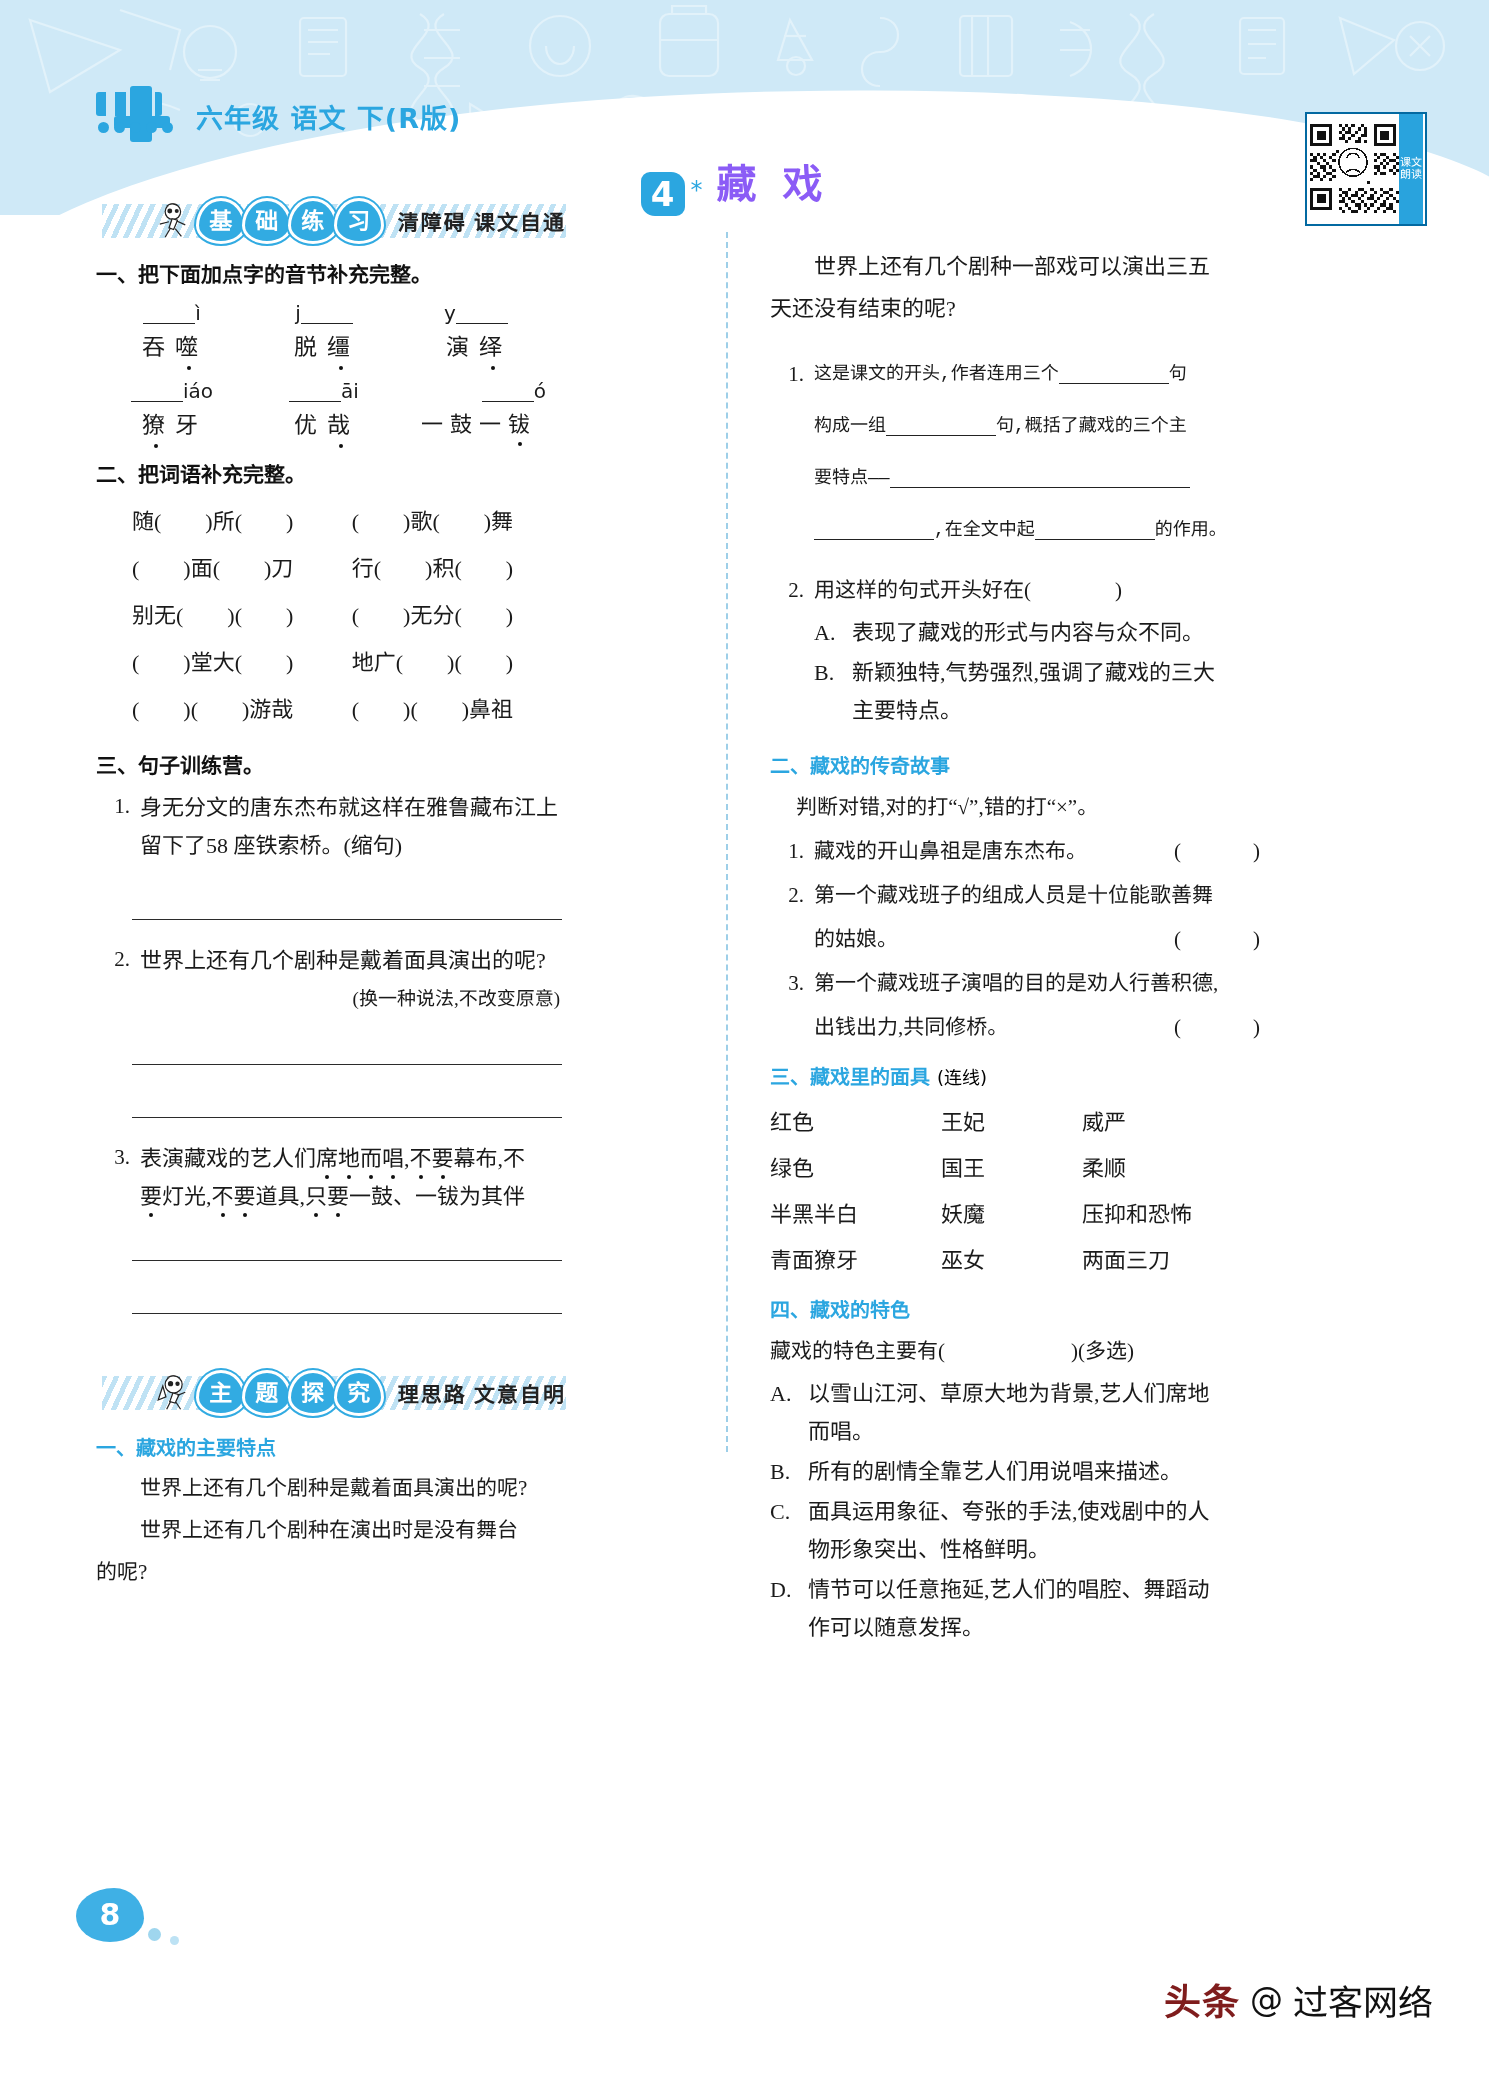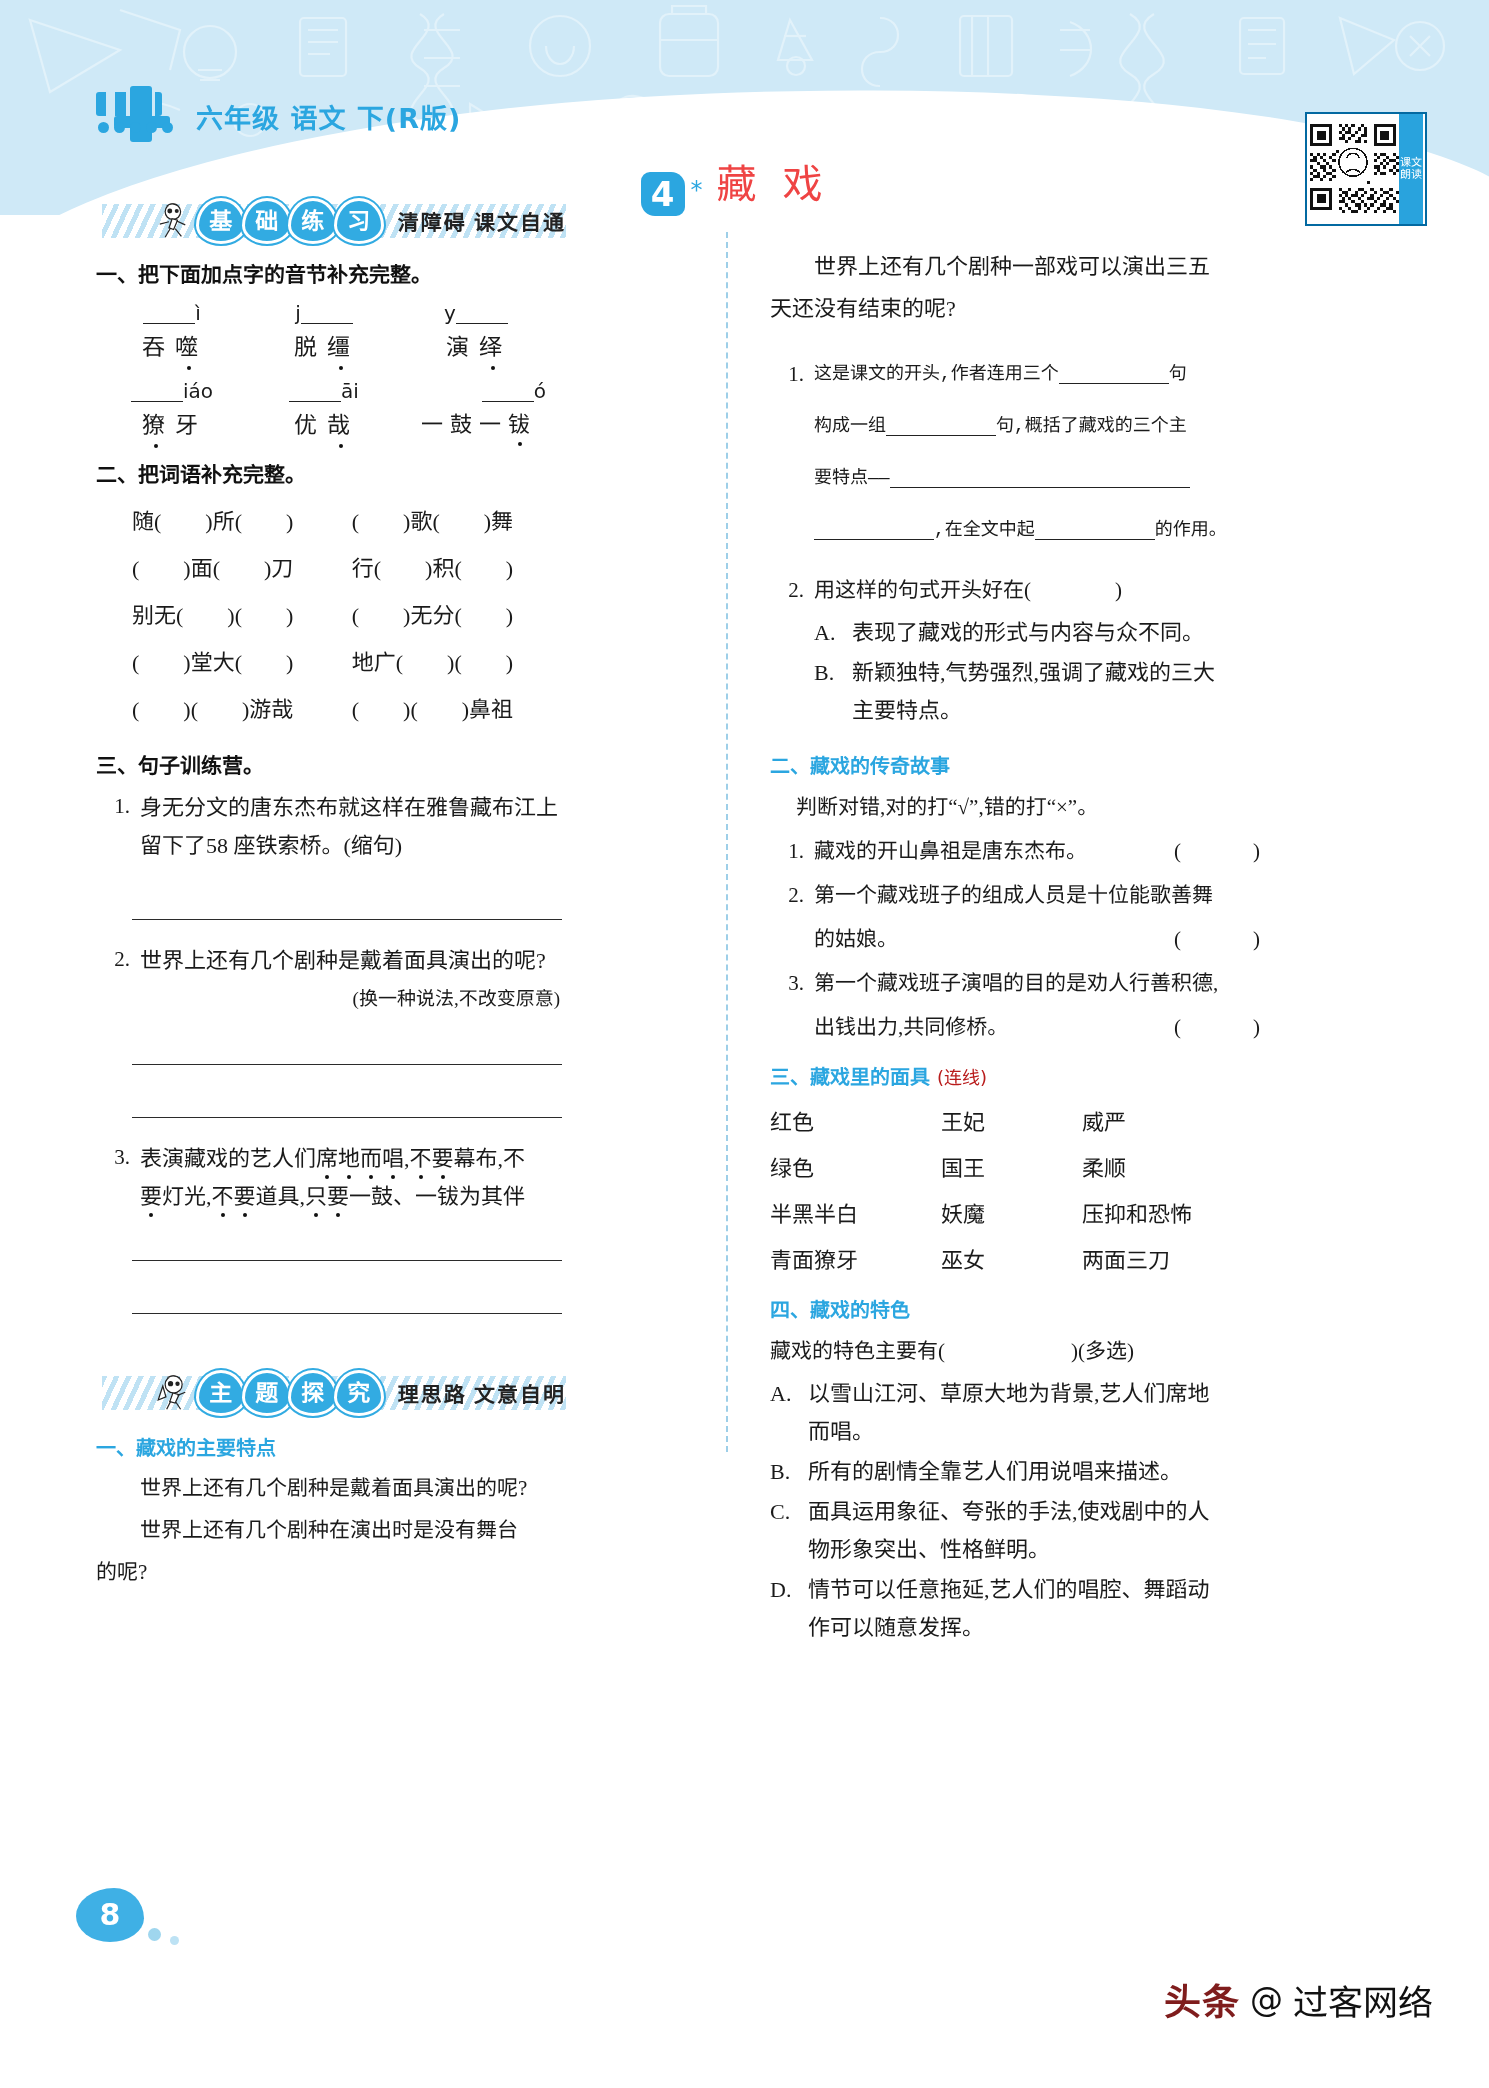--- a/index.html
+++ b/index.html
@@ -78,21 +78,21 @@
     border-radius:9px 14px 9px 14px;
     font-family:"DejaVu Sans","Liberation Sans",sans-serif;
     font-size:34px;font-weight:700;line-height:44px;text-align:center;
     transform:translateY(8px);
   }
   .lesson-star{
     color:#2ba6e0;font-size:24px;margin-left:6px;margin-right:14px;
     font-family:"DejaVu Sans",sans-serif;vertical-align:top;
   }
   .lesson-name{
-    color:#ef4444;font-size:40px;font-weight:400;letter-spacing:26px;
+    color:#8b5cf6;font-size:40px;font-weight:700;letter-spacing:26px;
     font-family:"DejaVu Sans","Liberation Sans",sans-serif;
   }
 
   
   .col{position:absolute;top:196px;}
   .col-left{left:96px;width:470px;}
   .col-right{left:770px;width:500px;}
   .col-divider{
     position:absolute;left:726px;top:232px;width:0;height:1220px;
     border-left:2px dashed #9ecfe8;
@@ -127,21 +127,21 @@
 
   
   .ex-head{
     font-family:"DejaVu Sans","Liberation Sans",sans-serif;
     font-size:21px;font-weight:700;color:#111;margin:12px 0 10px 0;
   }
   .sub-head{
     font-family:"DejaVu Sans","Liberation Sans",sans-serif;
     font-size:20px;font-weight:700;color:#2ba6e0;margin:14px 0 6px 0;
   }
-  .sub-head .plain{color:#b91c1c;font-weight:400;font-size:18px;}
+  .sub-head .plain{color:#000000;font-weight:400;font-size:18px;}
 
   .row{display:flex;font-size:21px;line-height:34px;}
   .qnum{width:34px;flex:0 0 34px;text-align:right;padding-right:10px;
         font-family:"Liberation Serif",serif;}
   .qbody{flex:1;}
 
   .ind{padding-left:36px;}
 
   
   .pinyin-grid{margin:6px 0 4px 0;}

